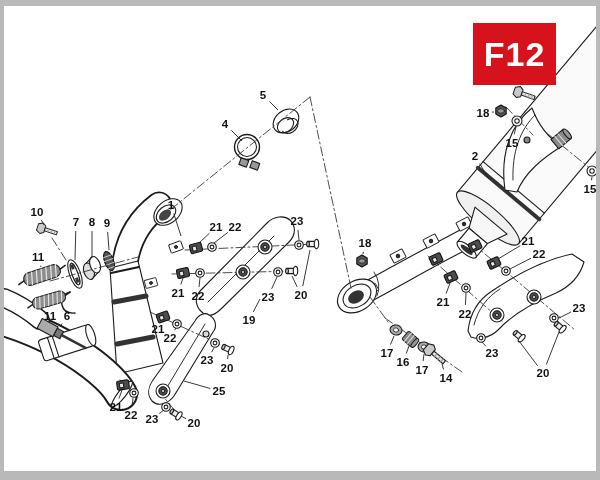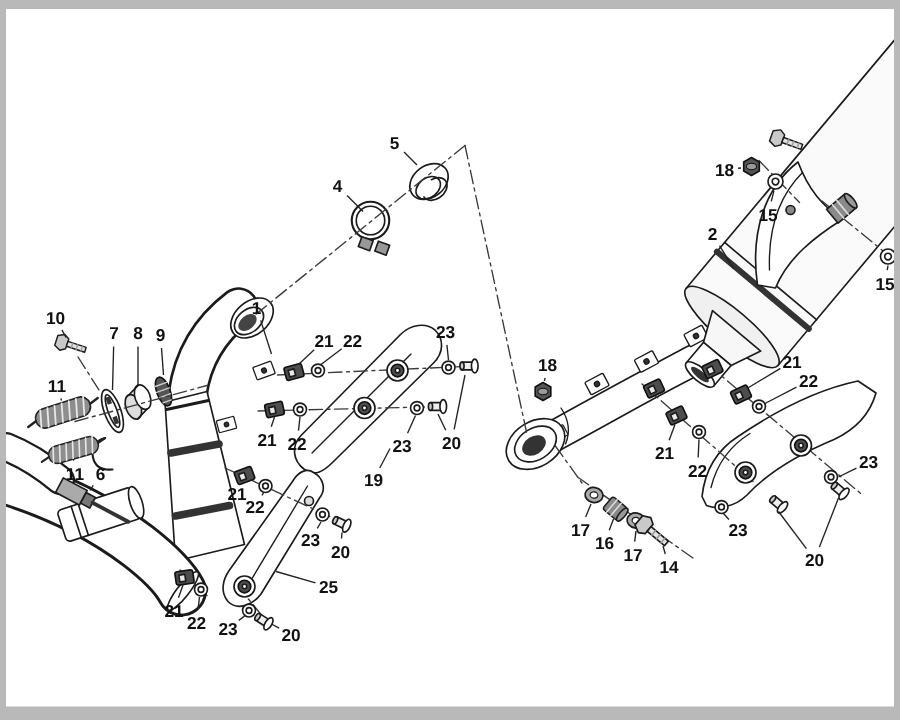--- a/index.html
+++ b/index.html
@@ -364,13 +364,16 @@
           <line x1="485.9459448540332" y1="346.34053933943653" x2="482" y2="342" class="leader"></line>
           <text x="492" y="357" class="callout">23</text>
           <line x1="570.9501552810008" y1="312.0249223594996" x2="559" y2="318" class="leader"></line>
           <text x="579" y="312" class="callout">23</text>
           <line x1="210.3462844712326" y1="388.5275098489236" x2="184" y2="381" class="leader"></line>
           <text x="219" y="395" class="callout">25</text>
         </g>
     </svg>
   </div>
 
+  <div class="badge" style="background: rgb(214, 19, 28); color: rgb(255, 255, 255);">
+    <span>F12</span>
+  </div>
 </div>
 
 </body></html>

